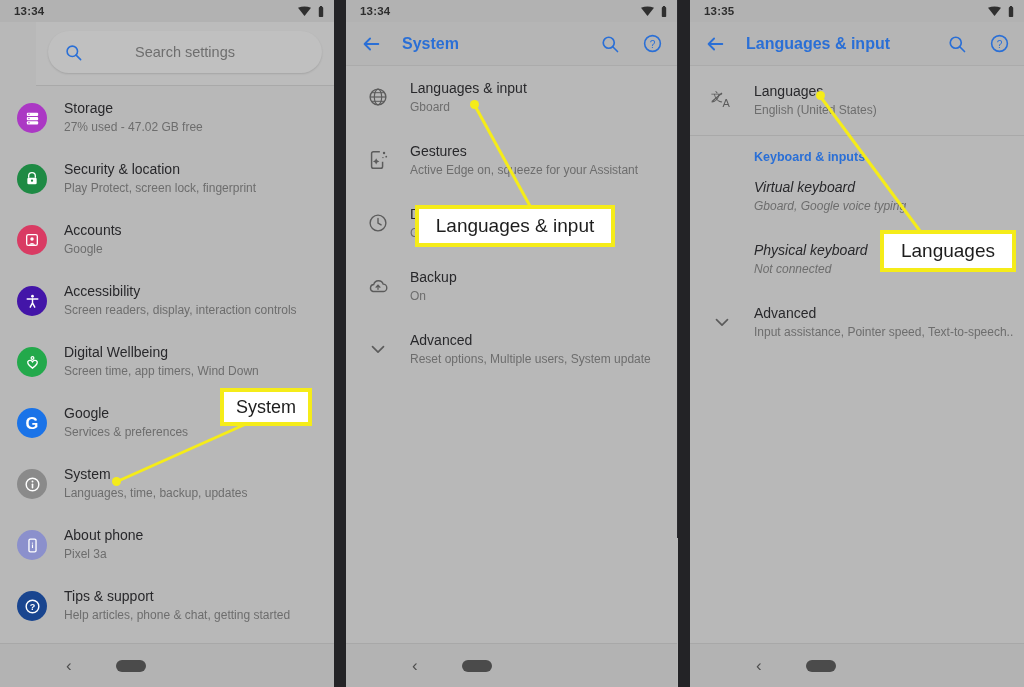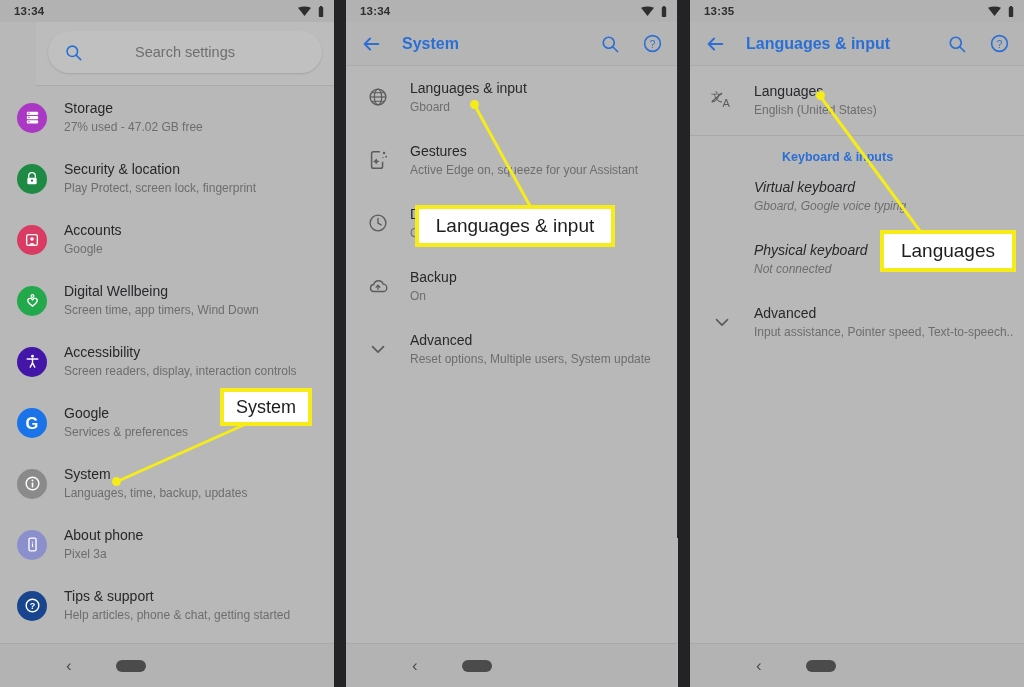--- a/index.html
+++ b/index.html
@@ -61,21 +61,21 @@
   .search-pill .mag { flex: 0 0 auto; }
   .search-placeholder {
     position: absolute; left: 0; right: 0; text-align: center;
     font-size: 14.5px; color: #6e6e6e;
     pointer-events: none;
   }
 
   
   .rows { background: #b8b8b8; }
   .row {
-    display: flex; align-items: center;
+    display: flex; align-items: flex-end;
     padding: 10px 14px 10px 14px;
     min-height: 58px;
   }
   .row-ico {
     flex: 0 0 36px; width: 36px; height: 36px;
     display: flex; align-items: center; justify-content: center;
     margin-right: 14px; margin-top: 2px;
   }
   .circ {
     width: 30px; height: 30px; border-radius: 50%;
@@ -103,21 +103,21 @@
   }
   .appbar-title {
     font-size: 16px; font-weight: bold; color: #2a6fd6;
     margin-left: 20px; white-space: nowrap;
   }
   .appbar-actions { margin-left: auto; display: flex; align-items: center; gap: 22px; }
 
   
   .section-head {
     font-size: 12.5px; font-weight: bold; color: #2a6fd6;
-    padding: 14px 14px 6px 92px;
+    padding: 14px 14px 6px 64px;
   }
   .hairline { height: 1px; background: #a9a9a9; margin: 0; }
 
   
   .prow { display: flex; align-items: flex-start; padding: 13px 14px; min-height: 58px; }
   .prow-ico {
     flex: 0 0 36px; width: 36px; height: 36px;
     display: flex; align-items: center; justify-content: center;
     margin-right: 14px;
   }
@@ -237,45 +237,45 @@
           </span>
         </span>
         <span class="row-text">
           <span class="row-title">Accounts</span><br>
           <span class="row-sub">Google</span>
         </span>
       </div>
 
       <div class="row">
         <span class="row-ico">
+          <span class="circ" style="background:#4315a8">
+            <svg width="17" height="17" viewBox="0 0 24 24">
+                <circle cx="12" cy="4.6" r="2" fill="#fff"></circle>
+                <path d="M4.5 8.5 h15 M12 8 v7 M12 14 l-3.2 6 M12 14 l3.2 6" stroke="#fff" stroke-width="2" stroke-linecap="round" fill="none"></path>
+              </svg>
+          </span>
+        </span>
+        <span class="row-text">
+          <span class="row-title">Accessibility</span><br>
+          <span class="row-sub">Screen readers, display, interaction controls</span>
+        </span>
+      </div>
+
+      <div class="row">
+        <span class="row-ico">
           <span class="circ" style="background:#23a94b">
             <svg width="17" height="17" viewBox="0 0 24 24">
                 <circle cx="12" cy="5.6" r="1.9" fill="none" stroke="#fff" stroke-width="1.8"></circle>
                 <path d="M12 20 C5 15 4 11.5 6.4 9.6 C8.3 8.1 11 9.3 12 11 C13 9.3 15.7 8.1 17.6 9.6 C20 11.5 19 15 12 20 Z" fill="none" stroke="#fff" stroke-width="1.9"></path>
               </svg>
           </span>
         </span>
         <span class="row-text">
           <span class="row-title">Digital Wellbeing</span><br>
           <span class="row-sub">Screen time, app timers, Wind Down</span>
-        </span>
-      </div>
-
-      <div class="row">
-        <span class="row-ico">
-          <span class="circ" style="background:#4315a8">
-            <svg width="17" height="17" viewBox="0 0 24 24">
-                <circle cx="12" cy="4.6" r="2" fill="#fff"></circle>
-                <path d="M4.5 8.5 h15 M12 8 v7 M12 14 l-3.2 6 M12 14 l3.2 6" stroke="#fff" stroke-width="2" stroke-linecap="round" fill="none"></path>
-              </svg>
-          </span>
-        </span>
-        <span class="row-text">
-          <span class="row-title">Accessibility</span><br>
-          <span class="row-sub">Screen readers, display, interaction controls</span>
         </span>
       </div>
 
       <div class="row">
         <span class="row-ico">
           <span class="circ" style="background:#1a73e8">
             <svg width="22" height="22" viewBox="0 0 24 24">
                 <text x="12" y="18.2" font-family="'Liberation Sans',sans-serif" font-size="18" font-weight="bold" fill="#fff" text-anchor="middle">G</text>
               </svg>
           </span>

